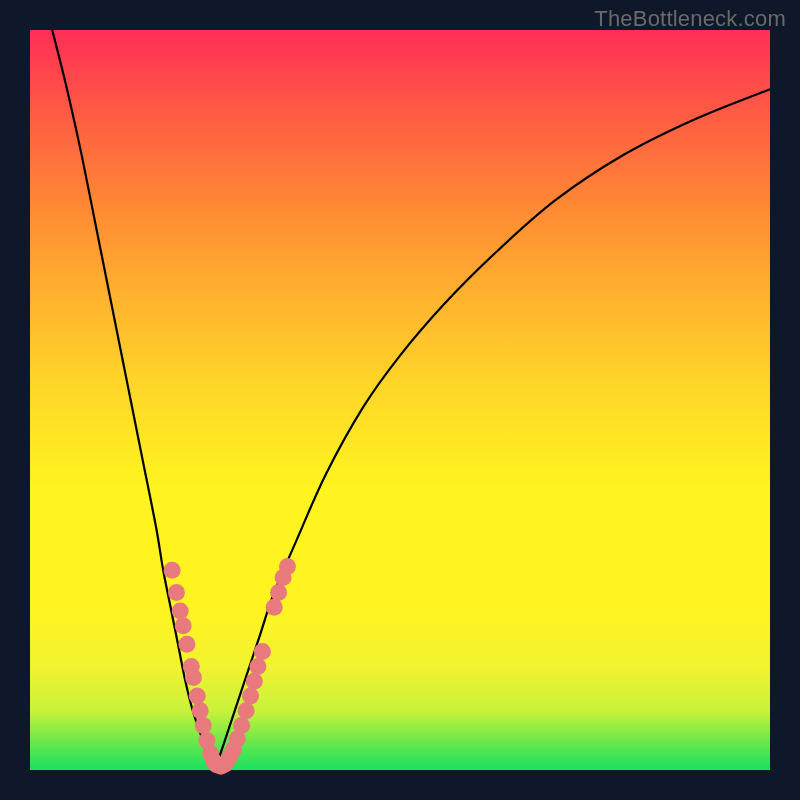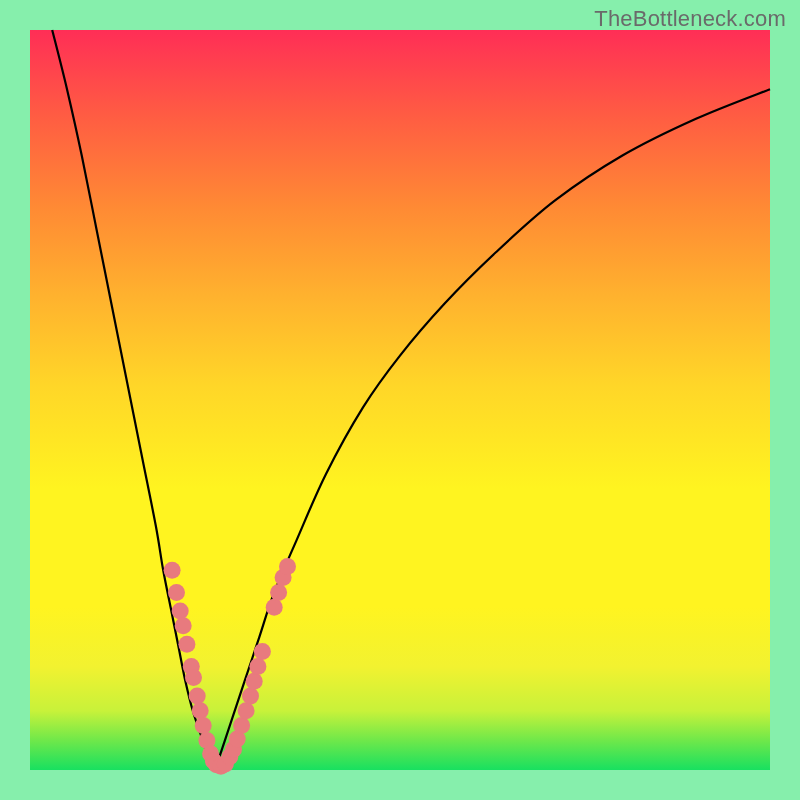--- a/index.html
+++ b/index.html
@@ -7,21 +7,21 @@
     padding: 0;
     width: 800px;
     height: 800px;
     overflow: hidden;
     background: #000;
     font-family: Arial, Helvetica, sans-serif;
   }
   .frame {
     position: absolute;
     inset: 0;
-    background: #86efac;
+    background: #0f172a;
   }
   .plot-area {
     position: absolute;
     left: 30px;
     top: 30px;
     width: 740px;
     height: 740px;
     
     background: linear-gradient(
       to top,

